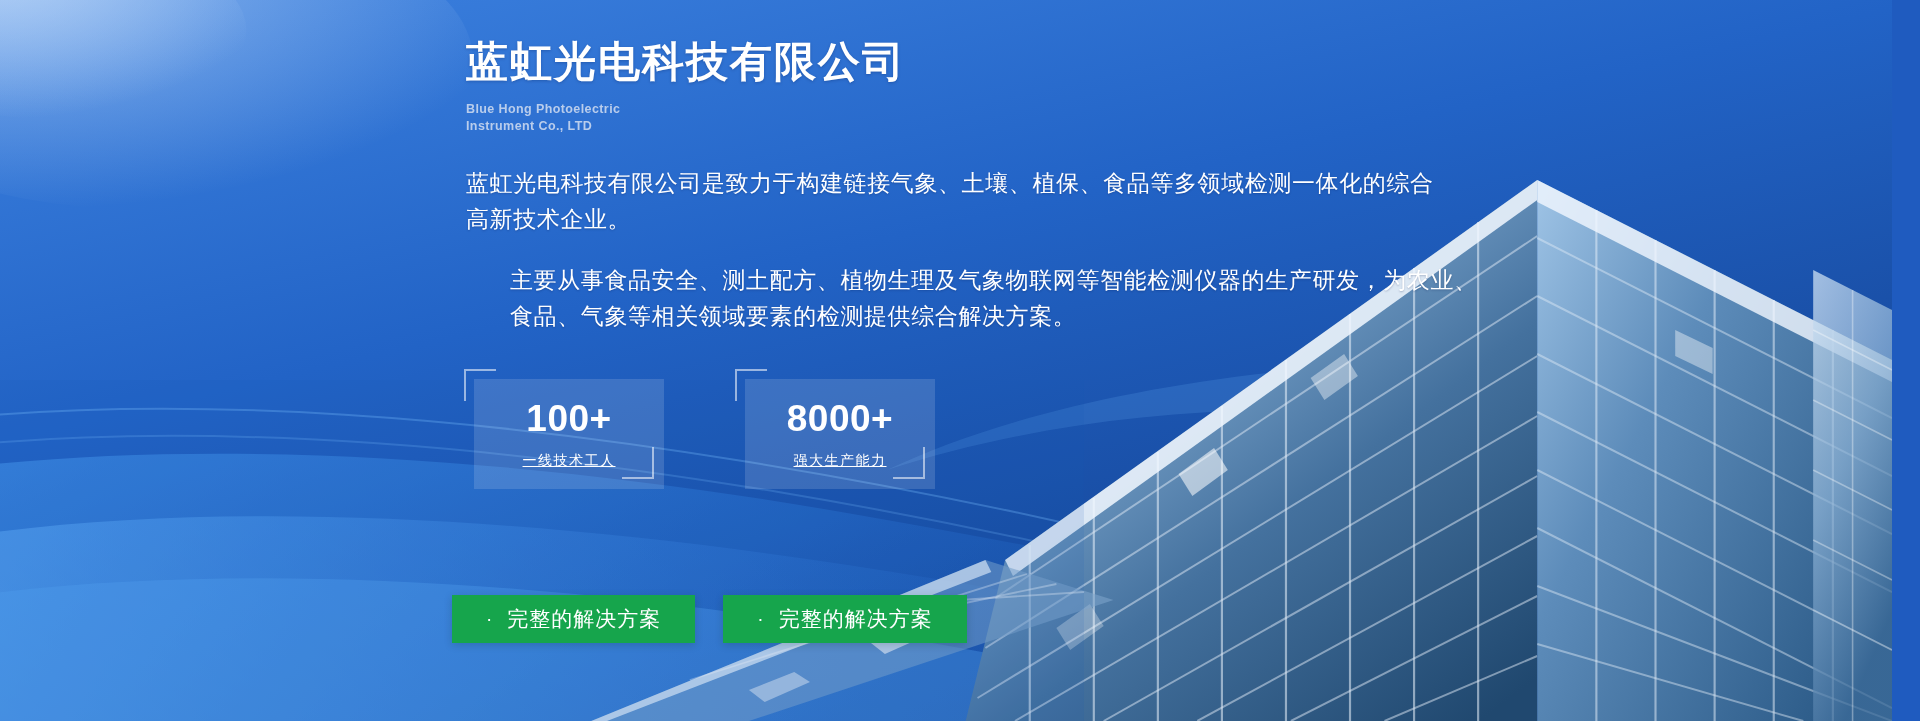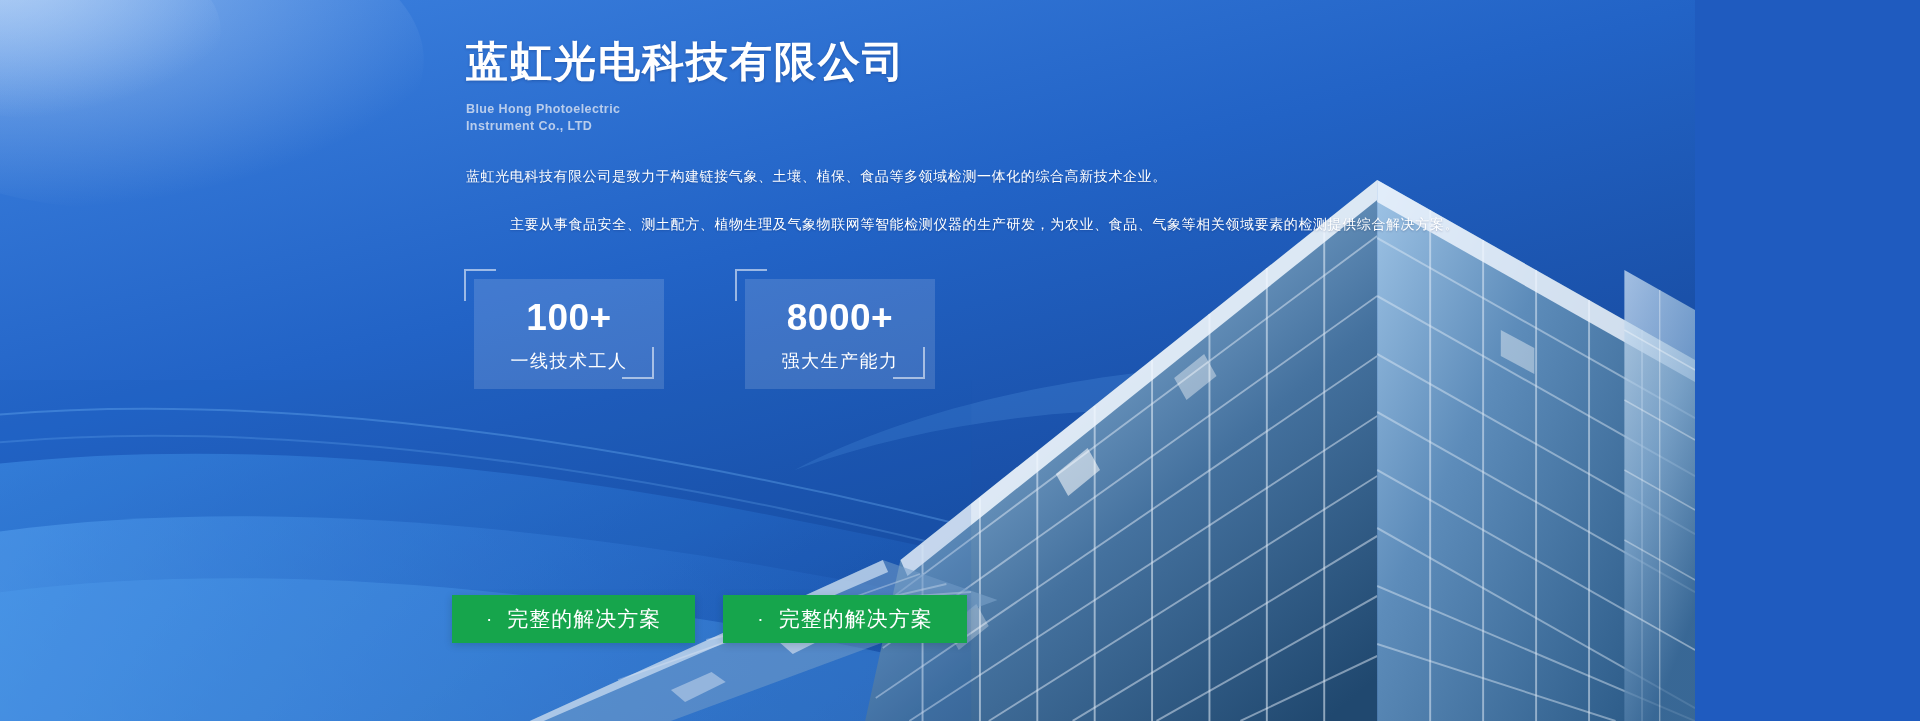--- a/index.html
+++ b/index.html
@@ -5,21 +5,21 @@
 <style>
   * { margin:0; padding:0; box-sizing:border-box; }
   html,body{
     width:1920px; height:721px; overflow:hidden;
     background:#1f5bbf;
     font-family:"Liberation Sans","DejaVu Sans",sans-serif;
   }
 
   #banner{
     position:relative;
-    width:1695px; height:721px;
+    width:1892px; height:721px;
     overflow:hidden;
     background:
       radial-gradient(ellipse 900px 520px at 14% 6%, rgba(120,170,235,.40) 0%, rgba(120,170,235,0) 62%),
       radial-gradient(ellipse 1100px 700px at 78% 95%, rgba(10,60,150,.55) 0%, rgba(10,60,150,0) 70%),
       linear-gradient(160deg, #2a6ad0 0%, #2060c4 30%, #1d56b6 60%, #16479c 100%);
   }
 
   
   .bg-layer{ position:absolute; inset:0; pointer-events:none; }
   .bg-layer svg{ width:100%; height:100%; display:block; }
@@ -44,21 +44,21 @@
     margin-top:12px;
     font-size:12.5px;
     line-height:1.42;
     letter-spacing:.4px;
     color:#b9cdec;
     font-weight:600;
   }
 
   .para{
     color:#ffffff;
-    font-size:14px;
+    font-size:23px;
     line-height:1.55;
     letter-spacing:.6px;
     text-shadow:0 1px 2px rgba(0,20,70,.25);
   }
   .para.p1{ margin-top:30px; width:975px; }
   .para.p2{ margin-top:26px; width:975px;margin-left:44px; }
 
   
   .stats{
     margin-top:44px;
@@ -107,24 +107,25 @@
     position:relative;
     font-size:37px;
     font-weight:700;
     color:#ffffff;
     letter-spacing:.5px;
     line-height:1;
   }
   .stat .cap{
     position:relative;
     margin-top:16px;
-    font-size:18px;
+    font-size:14px;
     color:#ffffff;
     letter-spacing:1.5px;
     line-height:1;
+    text-decoration:underline;
   }
 
   
   .pills{
     position:absolute;
     left:452px;
     top:595px;
     display:flex;
     gap:28px;
     z-index:7;

